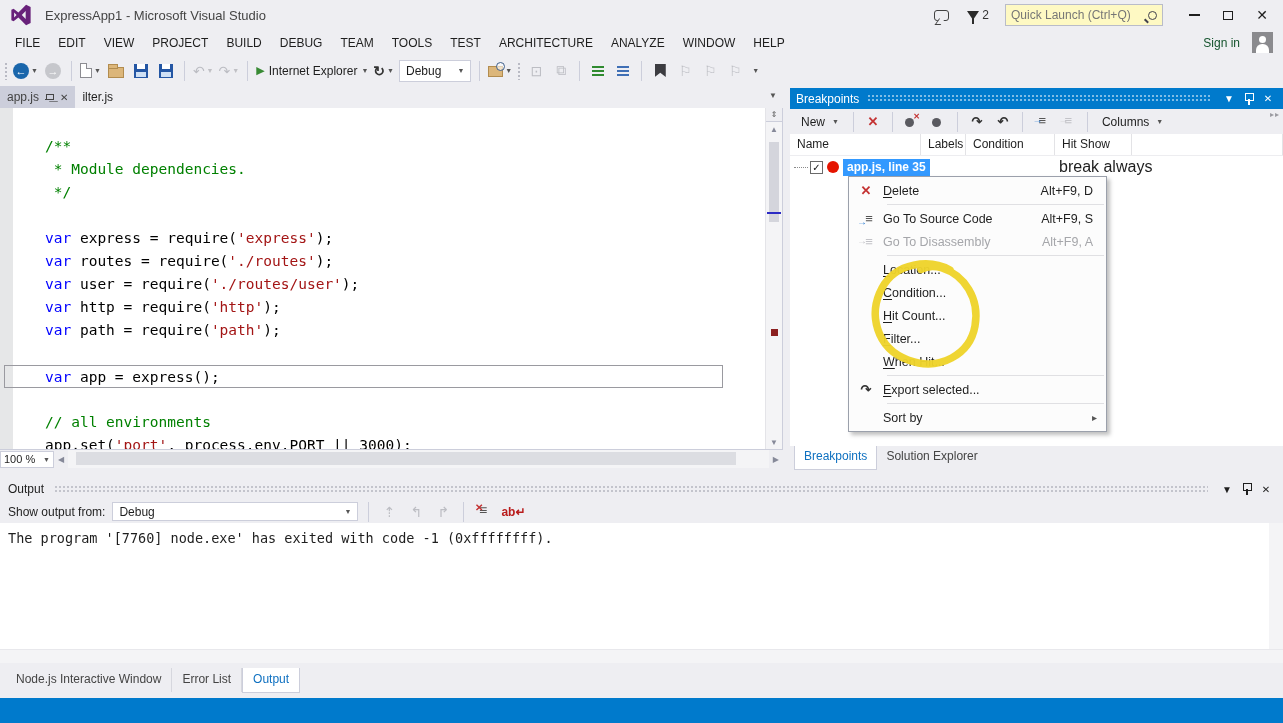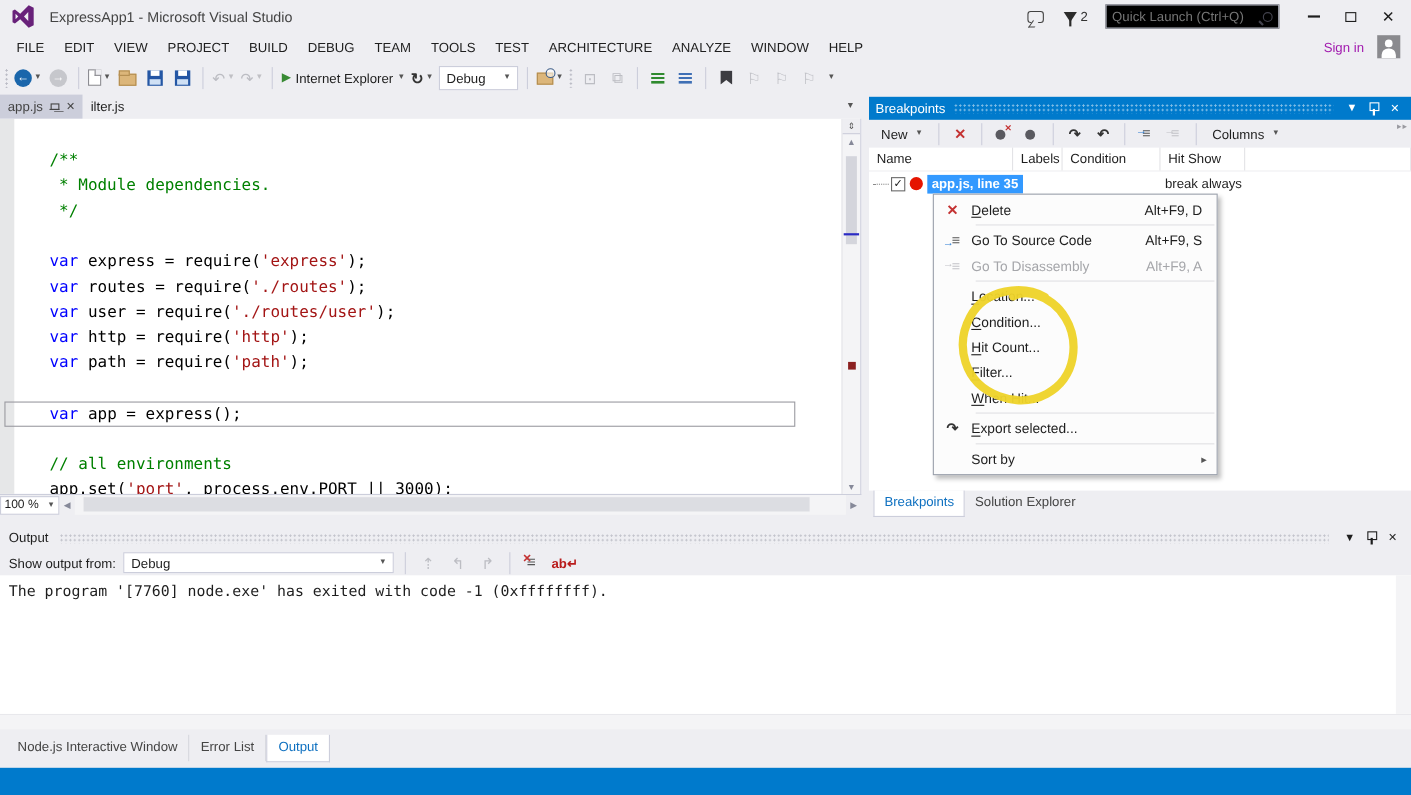--- a/index.html
+++ b/index.html
@@ -12,34 +12,34 @@
   
   .titlebar { position:absolute; left:0; top:0; width:1283px; height:30px; display:flex; align-items:center; }
   .vslogo { margin-left:10px; width:22px; height:22px; }
   .win-title { margin-left:13px; font-size:13px; color:#444; }
   .tb-spacer { flex:1; }
   .feedback-bubble { position:relative; width:15px; height:11px; border:1.5px solid #424242; border-radius:3px; margin-right:18px; }
   .feedback-bubble::after { content:""; position:absolute; left:2px; bottom:-5px; width:5px; height:5px; border-left:1.5px solid #424242; border-bottom:1.5px solid #424242; transform:skewX(-35deg); background:#eeeef2; border-top:1.5px solid #eeeef2;}
   .notif { display:flex; align-items:center; margin-right:16px; font-size:12px; color:#333; }
   .flag-shape { width:0; height:0; border-left:6px solid transparent; border-right:6px solid transparent; border-top:9px solid #2b2b2b; margin-right:3px; position:relative; }
   .flag-shape::after { content:""; position:absolute; left:-1px; top:-9px; width:2px; height:13px; background:#2b2b2b; }
-  .quick-launch { width:158px; height:22px; background:#000000; border:1px solid #b9bcc9; display:flex; align-items:center; padding:0 5px; margin-right:14px; }
+  .quick-launch { width:158px; height:22px; background:#fef9c3; border:1px solid #b9bcc9; display:flex; align-items:center; padding:0 5px; margin-right:14px; }
   .quick-launch .ph { flex:1; color:#767676; font-size:12px; }
   .magnifier { position:relative; width:9px; height:9px; border:1.6px solid #42424d; border-radius:50%; }
   .magnifier::after { content:""; position:absolute; width:5px; height:1.8px; background:#42424d; left:-5px; top:8px; transform:rotate(45deg); }
   .winbtn { width:34px; height:24px; display:flex; align-items:center; justify-content:center; color:#1e1e1e; }
   .winbtn .bar { width:11px; height:2px; background:#1e1e1e; }
   .winbtn .box { width:10px; height:9px; border:1.6px solid #1e1e1e; }
   .winbtn.close { font-size:14px; margin-right:4px; }
   
   .menubar { position:absolute; left:0; top:30px; width:1283px; height:25px; display:flex; align-items:center; }
   .menu-items { display:flex; align-items:center; padding-left:6px; }
   .menu-item { padding:4px 9px; color:#1e1e1e; }
   .signin { margin-left:auto; display:flex; align-items:center; gap:12px; padding-right:10px; }
-  .signin-label { color:#a21caf; }
+  .signin-label { color:#14532d; }
   .avatar { width:21px; height:21px; background:#8a8a8e; position:relative; overflow:hidden; }
   .avatar::before { content:""; position:absolute; left:7px; top:4px; width:7px; height:7px; border-radius:50%; background:#fff; }
   .avatar::after { content:""; position:absolute; left:4px; top:12px; width:13px; height:9px; border-radius:6px 6px 0 0; background:#fff; }
   
   .toolbar { position:absolute; left:0; top:55px; width:1283px; height:31px; display:flex; align-items:center; gap:5px; padding-left:4px; }
   .grip { width:4px; height:18px; background-image:radial-gradient(circle, #b9bac4 1px, transparent 1.1px); background-size:4px 4px; }
   .tsep { width:1px; height:20px; background:#cccedb; margin:0 3px; }
   .tbtn { display:flex; align-items:center; justify-content:center; height:22px; min-width:20px; }
   .dd { font-size:7px; color:#555; margin-left:2px; }
   .dd.dis { color:#c0c0c5; }
@@ -117,21 +117,21 @@
   .bp-overflow { position:absolute; right:3px; top:1px; font-size:8px; color:#9a9aa0; letter-spacing:1px; }
   .bp-colheaders { display:flex; height:22px; background:#fff; border-bottom:1px solid #ededf0; }
   .col-h { border-right:1px solid #e3e3e6; padding:3px 0 0 7px; font-size:12px; color:#1e1e1e; }
   .bp-list { position:relative; background:#fff; height:290px; }
   .bp-row { position:relative; height:22px; display:flex; align-items:center; }
   .tree-dots { width:14px; margin-left:4px; border-bottom:1px dotted #8a8a8a; height:1px; }
   .bp-check { width:13px; height:13px; border:1px solid #6a6a6a; background:#fff; margin-left:2px; font-size:10px; line-height:11px; text-align:center; color:#111; }
   .bp-dot { width:12px; height:12px; border-radius:50%; background:#e51400; margin-left:4px; }
   .bp-chip { margin-left:4px; background:#3399ff; color:#fff; font-weight:bold; padding:1px 4px 2px; font-size:12px; }
   .bp-cond { position:absolute; left:168px; font-size:12px;margin-top:44px; }
-  .bp-hit { position:absolute; left:269px; font-size:12px; }
+  .bp-hit { position:absolute; left:269px; font-size:16px; }
   .panel-tabs { position:absolute; left:0; top:358px; height:24px; display:flex; align-items:stretch; padding-left:4px; }
   .tool-tab { padding:3px 9px 0; color:#444; }
   .tool-tab.active { background:#fff; color:#0e70c0; border:1px solid #cccedb; border-top:none; }
   
   .ctx { position:absolute; left:848px; top:176px; width:259px; background:#fcfcfc; border:1px solid #9ba0ab; box-shadow:3px 3px 4px rgba(0,0,0,.25); padding:2px 0; z-index:5; }
   .ctx-item { position:relative; height:23px; display:flex; align-items:center; font-size:12.5px; color:#1e1e1e; }
   .ctx-item.disabled { color:#a5a6aa; }
   .ctx-icon { width:34px; text-align:center; flex:none; }
   .ctx-label { flex:1; }
   .ctx-shortcut { padding-right:13px; }

